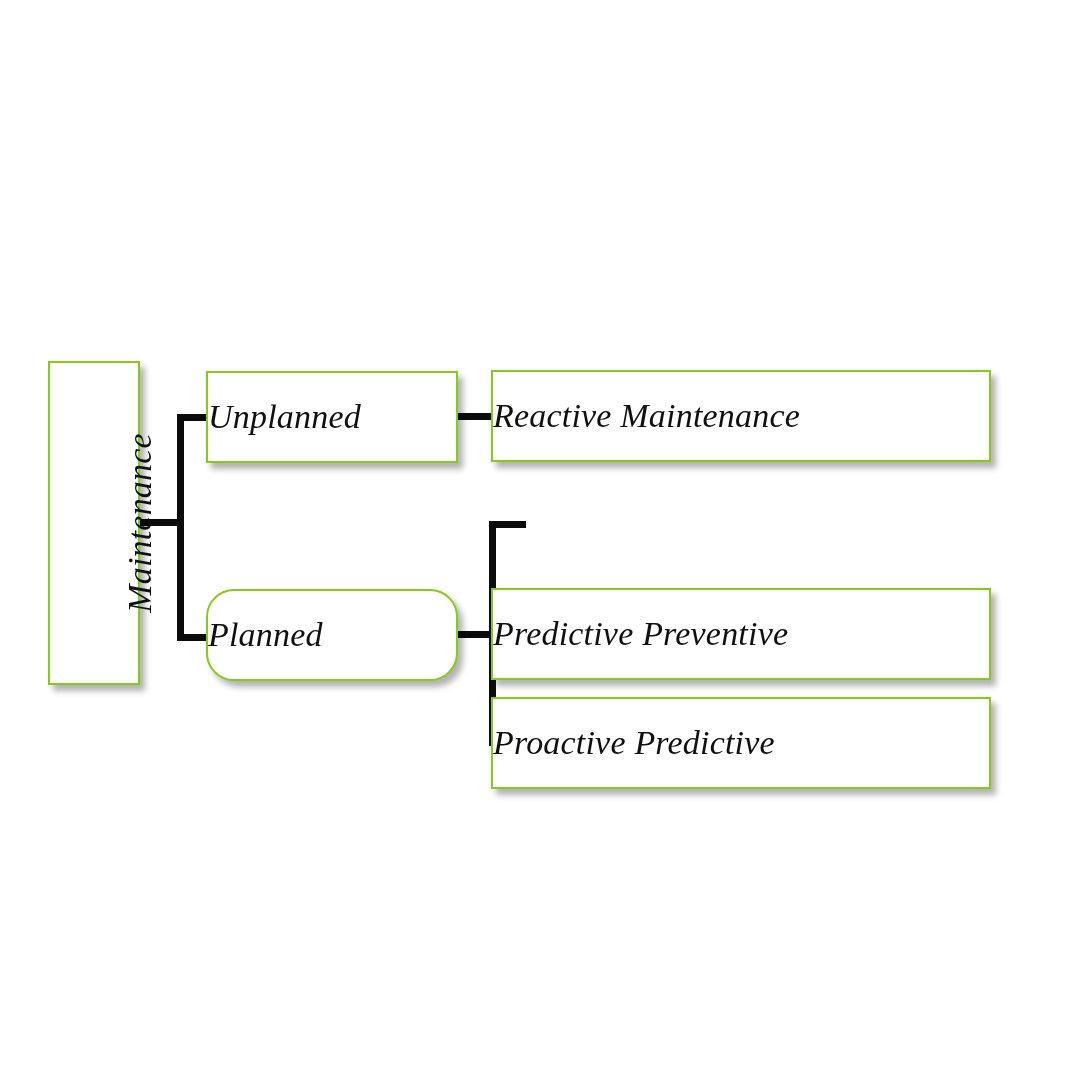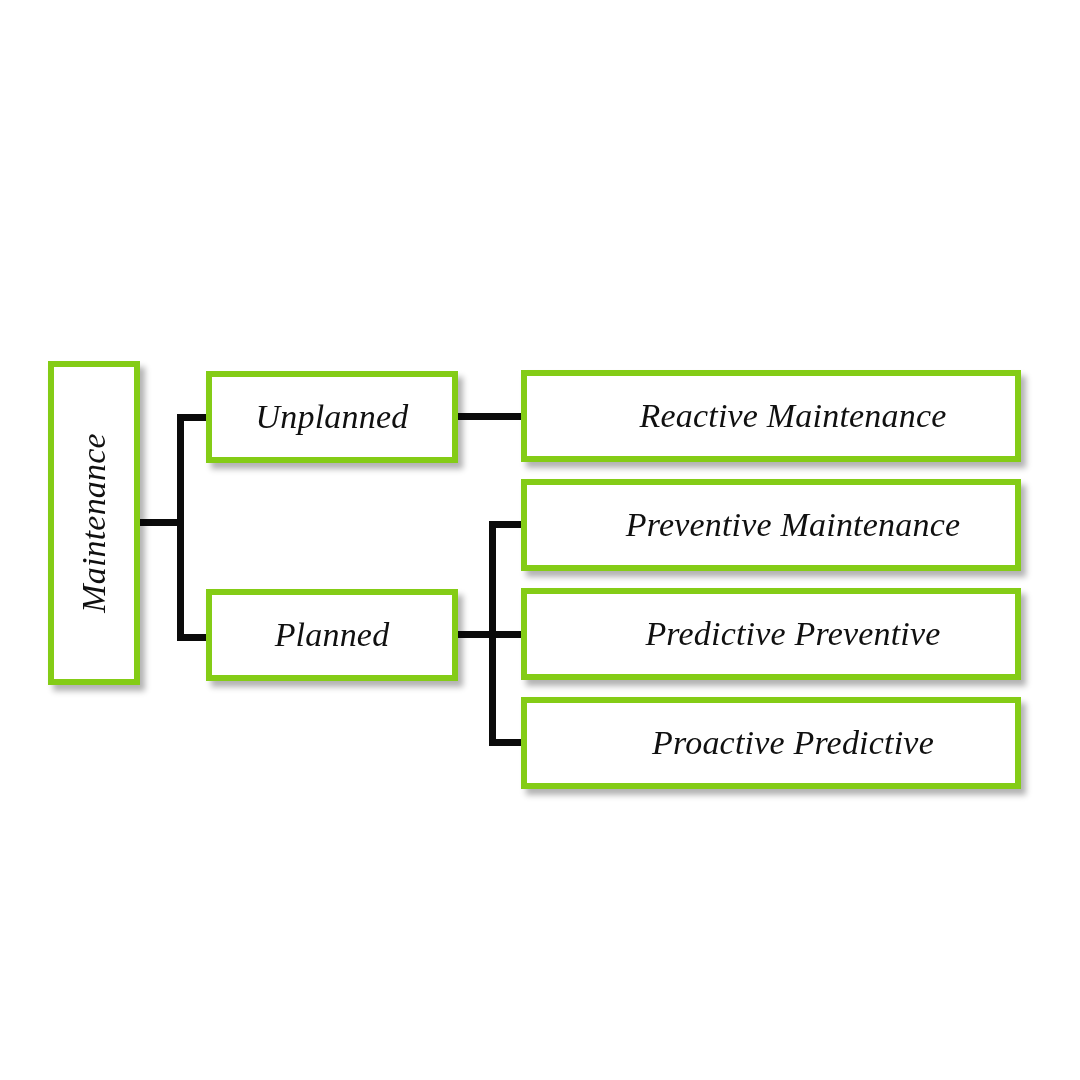--- a/index.html
+++ b/index.html
@@ -31,25 +31,24 @@
   .edge {
     position: absolute;
     background: #0b0b0b;
   }
 
   
   .node {
     position: absolute;
     box-sizing: border-box;
     background: #ffffff;
-    border: 6px solid #84cc16;
+    border: 2px solid #84cc16;
     box-shadow: 5px 6px 6px rgba(0,0,0,0.30);
     display: flex;
     align-items: center;
-    justify-content: center;
     z-index: 2;
   }
   .node .label {
     font-style: italic;
     color: #101010;
     white-space: nowrap;
     letter-spacing: 0.2px;
   }
 
   
@@ -65,28 +64,27 @@
   }
 
   
   .node.level2 {
     left: 206px;
     width: 252px;
     height: 92px;
   }
   .node.level2 .label { font-size: 34px; }
   .node.unplanned { top: 371px; }
-  .node.planned   { top: 589px; }
+  .node.planned   { top: 589px; border-radius: 28px; }
 
   
   .node.level3 {
-    left: 521px;
+    left: 491px;
     width: 500px;
     height: 92px;
-    padding-left: 44px;
   }
   .node.level3 .label { font-size: 34px; }
   .node.reactive   { top: 370px; }
   .node.preventive { top: 479px; }
   .node.predictive { top: 588px; }
   .node.proactive  { top: 697px; }
 </style>
 </head>
 <body>
 
@@ -125,23 +123,20 @@
   </div>
 
   <div class="node level2 planned">
     <span class="label">Planned</span>
   </div>
 
   <div class="node level3 reactive">
     <span class="label">Reactive Maintenance</span>
   </div>
 
-  <div class="node level3 preventive">
-    <span class="label">Preventive Maintenance</span>
-  </div>
 
   <div class="node level3 predictive">
     <span class="label">Predictive Preventive</span>
   </div>
 
   <div class="node level3 proactive">
     <span class="label">Proactive Predictive</span>
   </div>
 
 </div>

